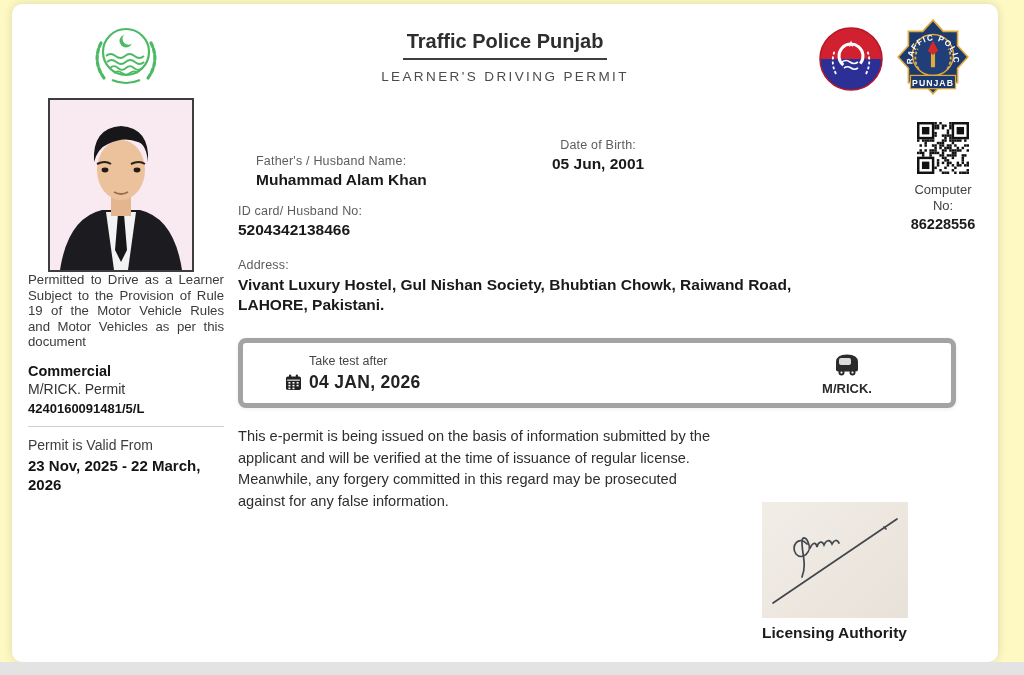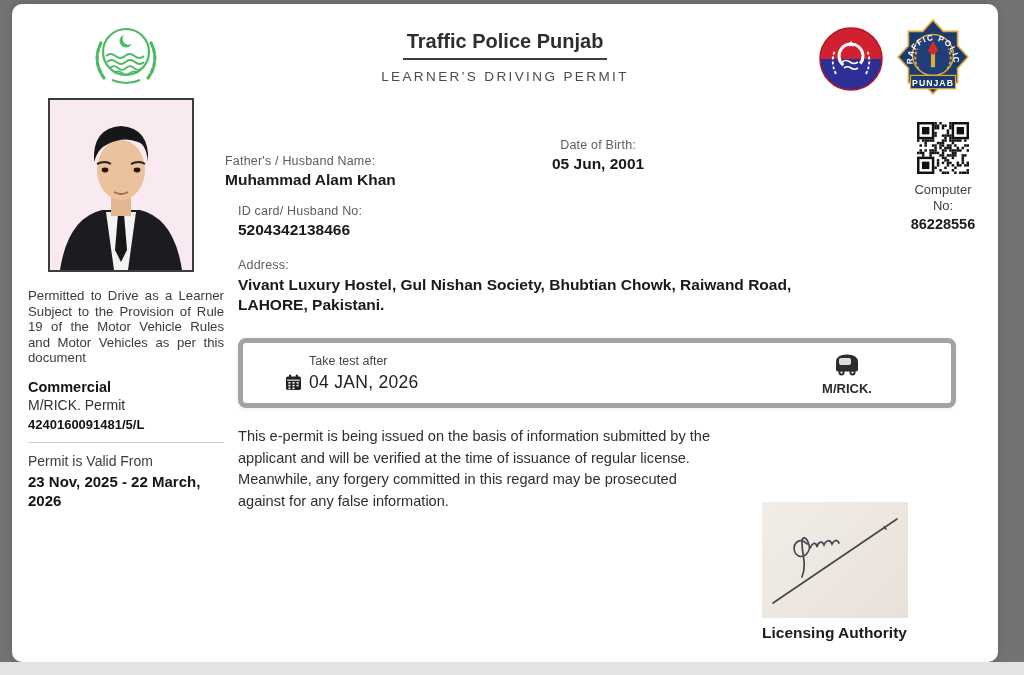--- a/index.html
+++ b/index.html
@@ -1,33 +1,33 @@
 <!DOCTYPE html>
 <html><head>
 <meta charset="utf-8">
 <style>
   * { margin:0; padding:0; box-sizing:border-box; }
   body { font-family:"Liberation Sans", sans-serif; background:#f6f6f6; }
-  .stage { position:relative; width:1024px; height:675px; background:#737373; overflow:hidden; }
+  .stage { position:relative; width:1024px; height:675px; background:#fef9c3; overflow:hidden; }
   .bottom-strip { position:absolute; left:0; bottom:0; width:1024px; height:13px; background:#e3e3e3; }
   .card { position:absolute; left:12px; top:4px; width:986px; height:658px; background:#ffffff;
           border-radius:10px; box-shadow:0 0 10px rgba(0,0,0,.14); }
   .abs { position:absolute; }
 
   
   .header-center { position:absolute; left:0; right:0; top:26px; text-align:center; }
   .title { display:inline-block; font-size:20px; font-weight:700; color:#2e2e2e;
            padding:0 4px 5px 4px; border-bottom:2.5px solid #3e3e3e; }
   .subtitle { margin-top:9px; font-size:13.5px; letter-spacing:2.4px; color:#4c4c4c; }
 
   
   .photo { left:36px; top:94px; width:146px; height:174px; border:2px solid #3d3d3d; background:#f9e9f1; overflow:hidden; }
 
   
-  .sidebar { left:16px; top:284px; width:200px; }
+  .sidebar { left:16px; top:268px; width:200px; }
   .permission { width:196px; font-size:13.2px; line-height:15.5px; color:#3b3b3b; text-align:justify; }
   .category { margin-top:13px; font-size:14.5px; font-weight:700; color:#141414; }
   .permit-type { margin-top:2px; font-size:14px; color:#333; }
   .permit-number { margin-top:4px; font-size:13px; font-weight:700; color:#141414; }
   .divider { margin:10px 0; border-top:1px solid #cfcfcf; width:196px; }
   .validity-label { font-size:14px; color:#3d3d3d; }
   .validity-value { margin-top:3px; font-size:15px; line-height:19.5px; font-weight:700; color:#141414; width:196px; }
 
   
   .field-label { font-size:12.5px; color:#5c5c5c; letter-spacing:.2px; }
@@ -39,21 +39,21 @@
   .qr-block { left:892px; top:118px; width:78px; text-align:center; }
   .computer-label { margin-top:4px; font-size:13px; line-height:16px; color:#3f3f3f; }
   .computer-value { margin-top:2px; font-size:14.5px; font-weight:700; color:#1c1c1c; }
 
   
   .test-box { left:226px; top:334px; width:718px; height:70px; border:5px solid #a3a3a3; border-radius:8px;
               box-shadow:0 1px 4px rgba(0,0,0,.07); background:#fff; }
   .test-left { position:absolute; left:42px; top:11px; }
   .test-label { margin-left:24px; font-size:12.5px; color:#454545; }
   .test-date-row { display:flex; align-items:center; gap:7px; margin-top:4px; }
-  .test-date { font-size:17.5px; font-weight:400; color:#222; letter-spacing:.3px; }
+  .test-date { font-size:17.5px; font-weight:700; color:#222; letter-spacing:.3px; }
   .vehicle-group { position:absolute; right:72px; top:9px; width:64px; text-align:center; }
   .vehicle-label { margin-top:1px; font-size:13px; font-weight:800; color:#2a2a2a; }
 
   
   .disclaimer { left:226px; top:422px; width:478px; font-size:14.6px; line-height:21.5px; color:#2e2e2e; }
 
   
   .signature-box { left:750px; top:498px; width:146px; height:116px;
                    background:linear-gradient(135deg,#f2ede7 0%,#ece6df 60%,#e7e1d9 100%); }
   .authority { left:750px; top:620px; font-size:15.5px; font-weight:700; color:#1b1b1b; white-space:nowrap; }
@@ -287,21 +287,21 @@
       <div class="permission">Permitted to Drive as a Learner Subject to the Provision of Rule 19 of the Motor Vehicle Rules and Motor Vehicles as per this document</div>
       <div class="category">Commercial</div>
       <div class="permit-type">M/RICK. Permit</div>
       <div class="permit-number">4240160091481/5/L</div>
       <div class="divider"></div>
       <div class="validity-label">Permit is Valid From</div>
       <div class="validity-value">23 Nov, 2025 - 22 March, 2026</div>
     </div>
 
 
-    <div class="abs" style="left:213px; top:150px;">
+    <div class="abs" style="left:244px; top:150px;">
       <div class="field-label">Father's / Husband Name:</div>
       <div class="field-value">Muhammad Alam Khan</div>
     </div>
 
     <div class="abs" style="left:540px; top:134px;text-align:center;">
       <div class="field-label">Date of Birth:</div>
       <div class="field-value">05 Jun, 2001</div>
     </div>
 
     <div class="abs" style="left:226px; top:200px;">

